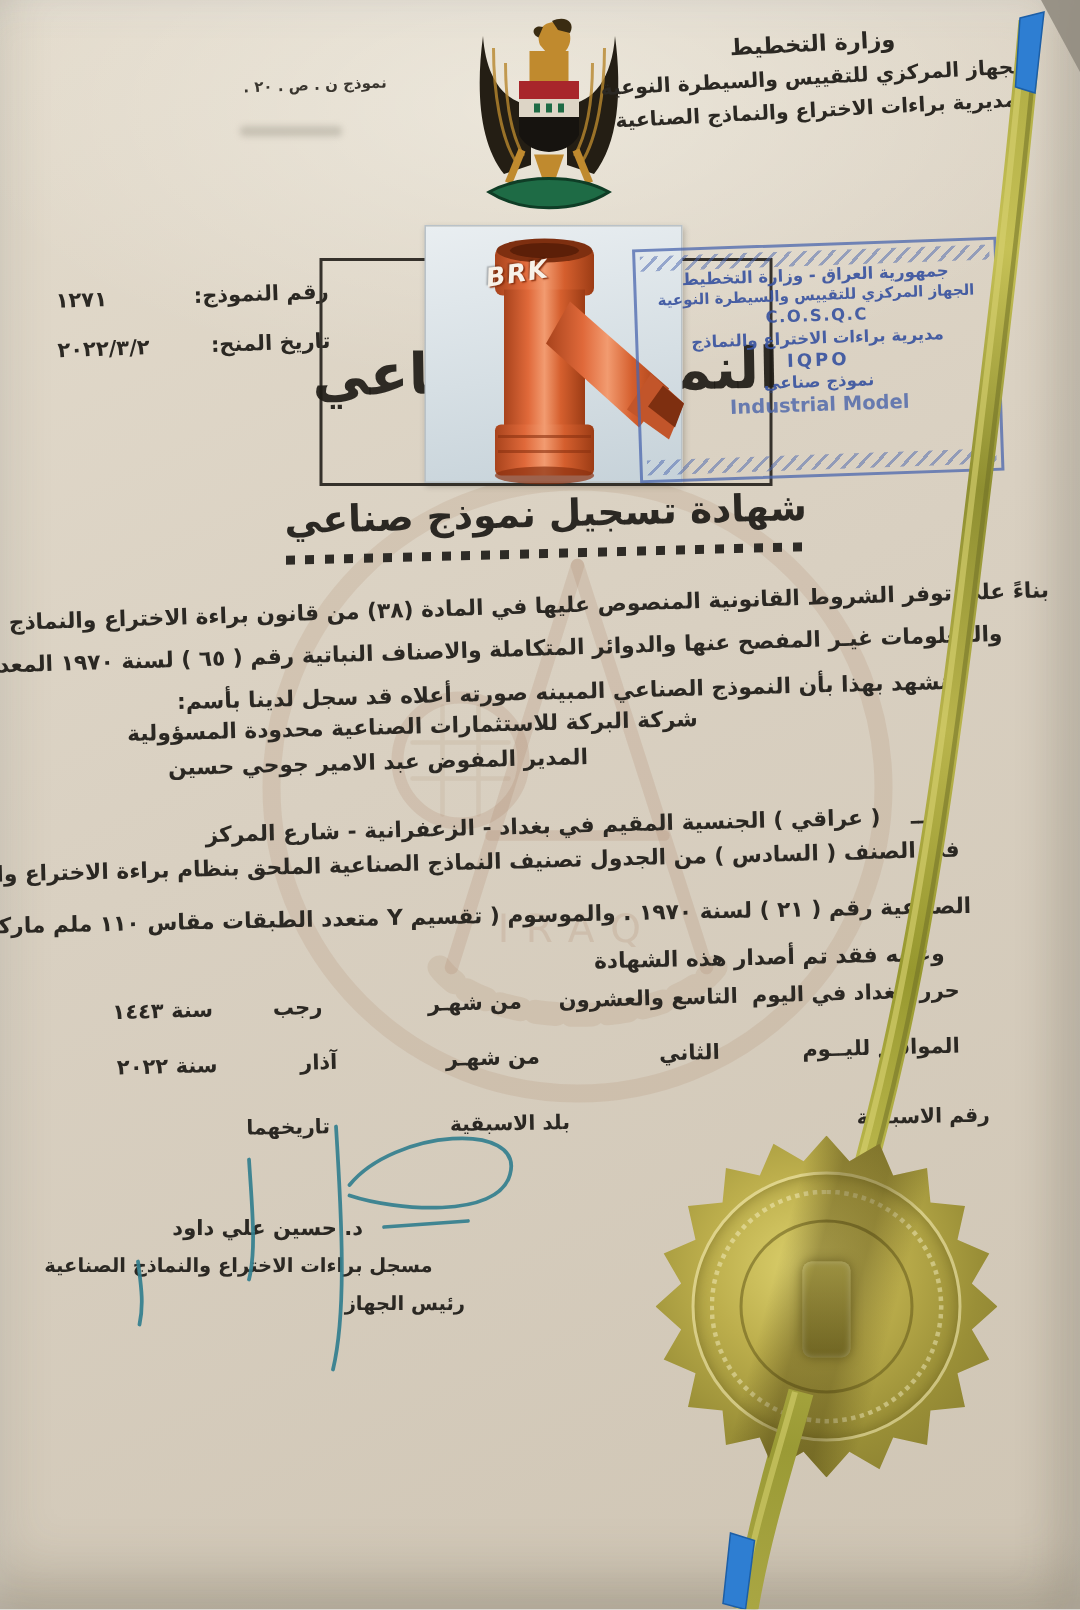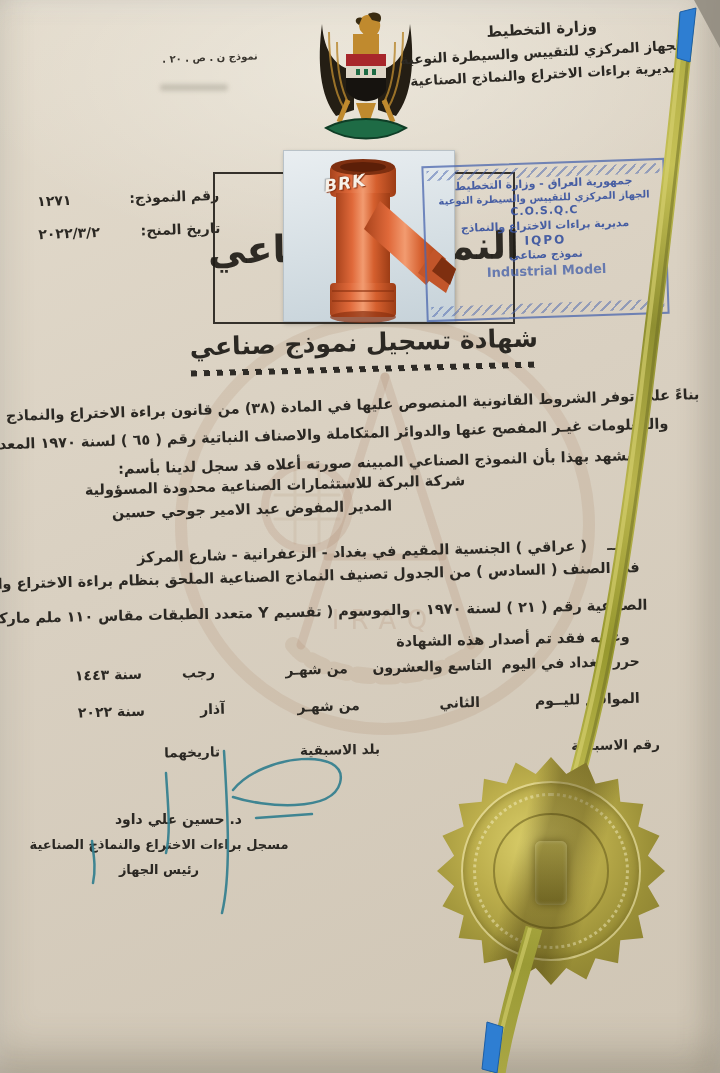--- a/index.html
+++ b/index.html
@@ -89,21 +89,21 @@
   .drow span { position:absolute; font-size:14px; font-weight:bold; white-space:nowrap; direction:rtl; }
   .row1 { top:660px; transform:rotate(-1.5deg); }
   .row2 { top:697px; transform:rotate(-1.5deg); }
   .rowp { top:741px; transform:rotate(-1deg); }
   .rowp span { font-size:13.5px; }
 
   
   .sig-svg { left:28px; top:745px; width:340px; height:175px; z-index:6; }
   .sig-name { top:811px; left:50px; width:192px; text-align:right; font-size:14px; }
   .sig-t1 { top:837px; left:8px; width:302px; text-align:center; font-size:13px; }
-  .sig-t2 { top:862px; left:8px; width:302px; text-align:center; font-size:13px; }
+  .sig-t2 { top:862px; left:8px; width:302px; text-align:right; font-size:13px; }
 
   
   .wm { left:175px; top:315px; width:420px; height:420px; z-index:1; border-radius:50%;
     border:12px solid rgba(167,124,92,.16); }
   .wm-svg { position:absolute; left:-12px; top:-12px; }
   .wm-t1 { position:absolute; left:0; right:0; top:232px; text-align:center; font-size:34px;
     font-weight:bold; letter-spacing:7px; color:rgba(167,124,92,.14); }
   .wm-t2 { position:absolute; left:0; right:0; top:278px; text-align:center; font-size:26px;
     font-weight:normal; letter-spacing:11px; color:rgba(167,124,92,.18); }
 

